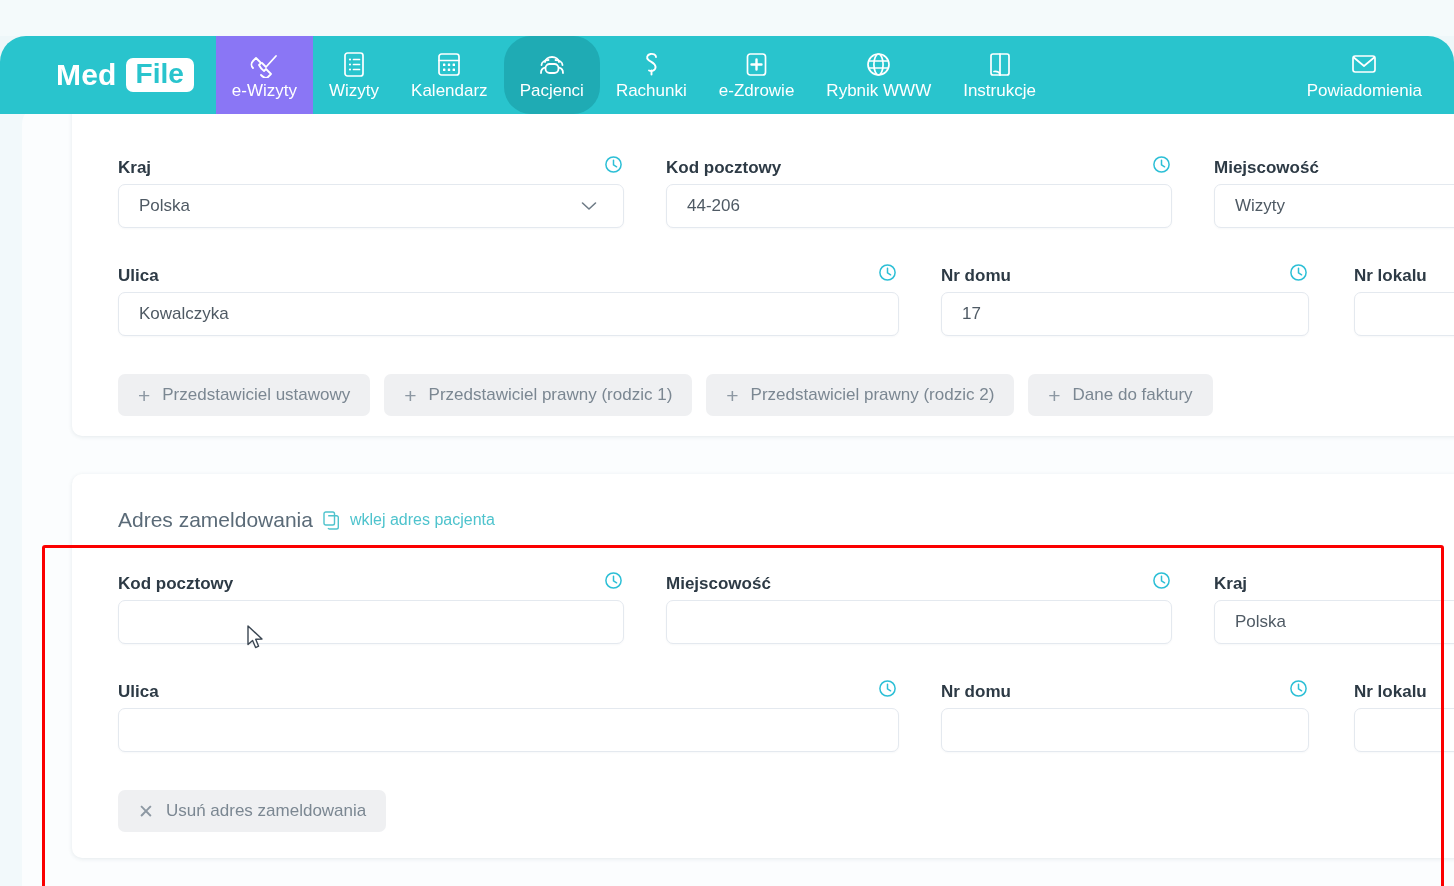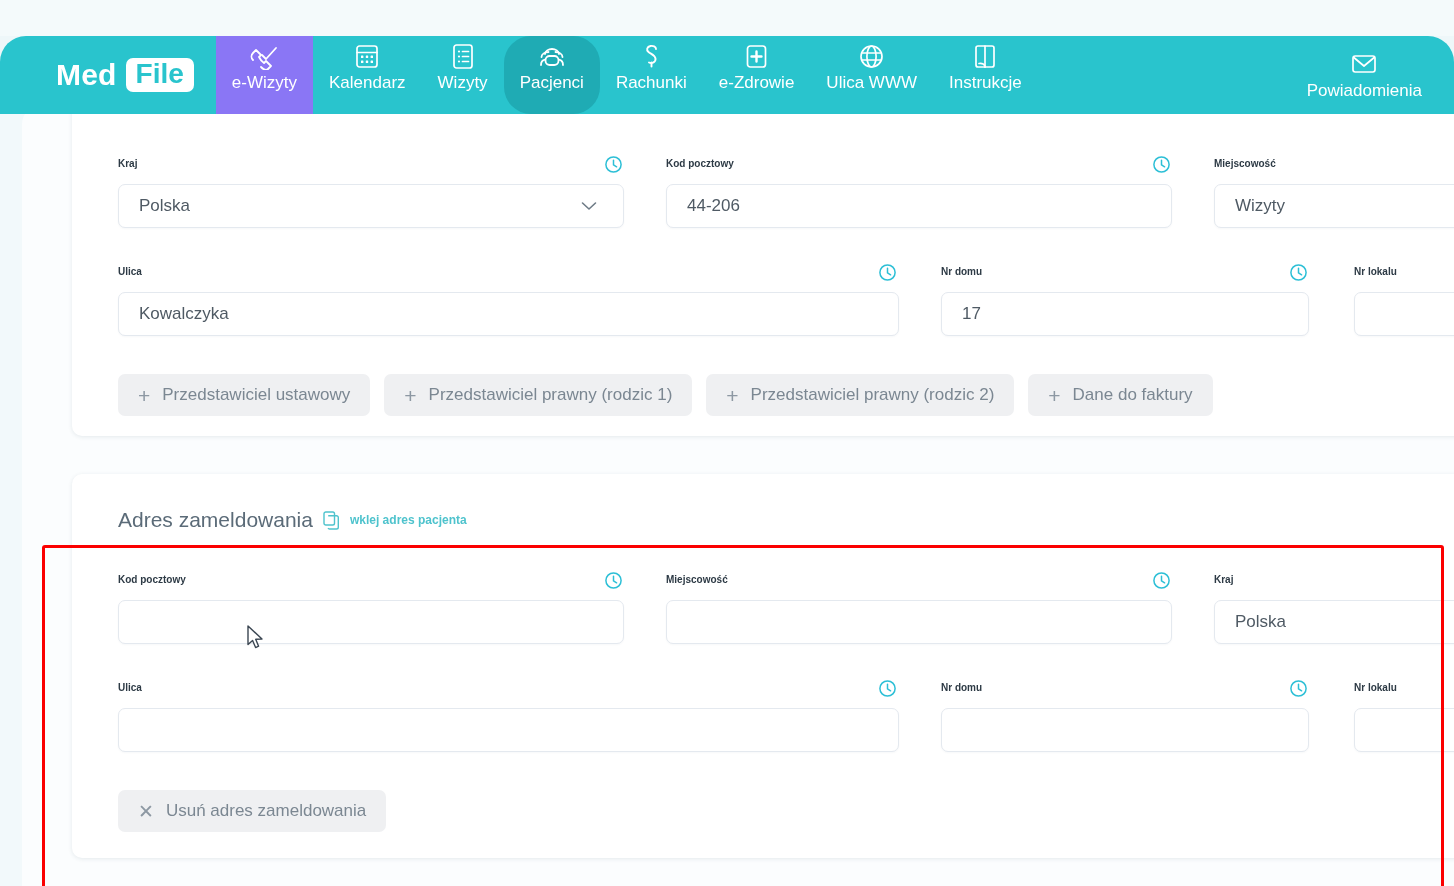--- a/index.html
+++ b/index.html
@@ -59,21 +59,21 @@
     padding: 1px 10px 3px 10px;
     margin-left: 9px;
     line-height: 1.05;
   }
 
   .nav-item {
     flex: 0 0 auto;
     display: flex;
     flex-direction: column;
     align-items: center;
-    justify-content: flex-start;
+    justify-content: center;
     gap: 4px;
     padding: 4px 16px 8px 16px;
     color: #ffffff;
     cursor: pointer;
     position: relative;
     min-width: 58px;
   }
   .nav-item .nav-label {
     font-size: 17px;
     white-space: nowrap;
@@ -161,37 +161,36 @@
     display: flex;
     align-items: center;
     gap: 10px;
     white-space: nowrap;
   }
   .section-head .sec-title {
     font-size: 21px;
     color: #5b6b78;
   }
   .paste-link {
-    font-size: 12px;
+    font-size: 16px;
     color: #4ec3cd;
     cursor: pointer;
     white-space: nowrap;
-    font-weight: bold;
   }
   .copy-ico { display: inline-flex; align-items: center; cursor: pointer; }
 
   
   .frow { position: absolute; left: 0; right: 0; }
 
   .field { position: absolute; }
 
   .flabel {
     position: absolute;
     left: 0; top: 0;
-    font-size: 10px;
+    font-size: 17px;
     font-weight: bold;
     color: #2d3a45;
     white-space: nowrap;
   }
 
   .fclock {
     position: absolute;
     top: -3px;
     width: 20px; height: 20px;
     cursor: pointer;
@@ -285,53 +284,53 @@
     </div>
 
     <div class="nav-item state-ewizyty">
       <span class="nav-ico">
         <svg width="30" height="26" viewBox="0 0 30 26" fill="none" stroke="#ffffff" stroke-width="1.8" stroke-linecap="round" stroke-linejoin="round">
           <path d="M4 16 C2 14 2 11 4 9 L7 6 L12 11 L10 13 C10 13 12 17 15 19 L17 17 L22 22 L19 25 C17 27 14 25 12 23"></path>
           <path d="M13 11 L17 15 L27 4"></path>
         </svg>
       </span>
       <span class="nav-label">e-Wizyty</span>
+    </div>
+
+    <div class="nav-item">
+      <span class="nav-ico">
+        <svg width="24" height="27" viewBox="0 0 24 27" fill="none" stroke="#ffffff" stroke-width="1.7" stroke-linecap="round">
+          <rect x="3" y="2" width="18" height="23" rx="2.5"></rect>
+          <circle cx="8" cy="8.5" r="1.1" fill="#fff" stroke="none"></circle>
+          <circle cx="8" cy="13.5" r="1.1" fill="#fff" stroke="none"></circle>
+          <circle cx="8" cy="18.5" r="1.1" fill="#fff" stroke="none"></circle>
+          <path d="M11.5 8.5h6M11.5 13.5h6M11.5 18.5h6"></path>
+        </svg>
+      </span>
+      <span class="nav-label">Wizyty</span>
     </div>
 
     <div class="nav-item">
       <span class="nav-ico">
         <svg width="26" height="27" viewBox="0 0 26 27" fill="none" stroke="#ffffff" stroke-width="1.7" stroke-linecap="round">
           <rect x="3" y="3" width="20" height="21" rx="2.5"></rect>
           <path d="M3 9.5h20"></path>
           <g fill="#ffffff" stroke="none">
             <rect x="7" y="12.5" width="2.4" height="2.4" rx=".5"></rect>
             <rect x="11.8" y="12.5" width="2.4" height="2.4" rx=".5"></rect>
             <rect x="16.6" y="12.5" width="2.4" height="2.4" rx=".5"></rect>
             <rect x="7" y="17.5" width="2.4" height="2.4" rx=".5"></rect>
             <rect x="11.8" y="17.5" width="2.4" height="2.4" rx=".5"></rect>
             <rect x="16.6" y="17.5" width="2.4" height="2.4" rx=".5"></rect>
           </g>
         </svg>
       </span>
       <span class="nav-label">Kalendarz</span>
     </div>
 
-    <div class="nav-item">
-      <span class="nav-ico">
-        <svg width="24" height="27" viewBox="0 0 24 27" fill="none" stroke="#ffffff" stroke-width="1.7" stroke-linecap="round">
-          <rect x="3" y="2" width="18" height="23" rx="2.5"></rect>
-          <circle cx="8" cy="8.5" r="1.1" fill="#fff" stroke="none"></circle>
-          <circle cx="8" cy="13.5" r="1.1" fill="#fff" stroke="none"></circle>
-          <circle cx="8" cy="18.5" r="1.1" fill="#fff" stroke="none"></circle>
-          <path d="M11.5 8.5h6M11.5 13.5h6M11.5 18.5h6"></path>
-        </svg>
-      </span>
-      <span class="nav-label">Wizyty</span>
-    </div>
-
     <div class="nav-item state-active">
       <span class="nav-ico">
         <svg width="34" height="26" viewBox="0 0 34 26" fill="none" stroke="#ffffff" stroke-width="1.8" stroke-linecap="round" stroke-linejoin="round">
           <path d="M10 10 C10 7 13.5 5 17 5 C20.5 5 24 7 24 10"></path>
           <path d="M6.5 13 C6.5 10 10 8 13.5 8"></path>
           <path d="M27.5 13 C27.5 10 24 8 20.5 8"></path>
           <rect x="10.5" y="12" width="13" height="9" rx="4.2"></rect>
           <path d="M6 21 C6 17.5 7.6 16 10 15.6"></path>
           <path d="M28 21 C28 17.5 26.4 16 24 15.6"></path>
         </svg>
@@ -360,21 +359,21 @@
     </div>
 
     <div class="nav-item">
       <span class="nav-ico">
         <svg width="27" height="27" viewBox="0 0 27 27" fill="none" stroke="#ffffff" stroke-width="1.7">
           <circle cx="13.5" cy="13.5" r="10.5"></circle>
           <ellipse cx="13.5" cy="13.5" rx="4.6" ry="10.5"></ellipse>
           <path d="M3.4 10h20.2M3.4 17h20.2"></path>
         </svg>
       </span>
-      <span class="nav-label">Ulica WWW</span>
+      <span class="nav-label">Rybnik WWW</span>
     </div>
 
     <div class="nav-item">
       <span class="nav-ico">
         <svg width="26" height="27" viewBox="0 0 26 27" fill="none" stroke="#ffffff" stroke-width="1.7" stroke-linecap="round" stroke-linejoin="round">
           <rect x="4" y="3" width="18" height="21" rx="2"></rect>
           <path d="M13 3 L13 24"></path>
           <path d="M13 24 C13 21 10 20 7 20.5"></path>
         </svg>
       </span>

